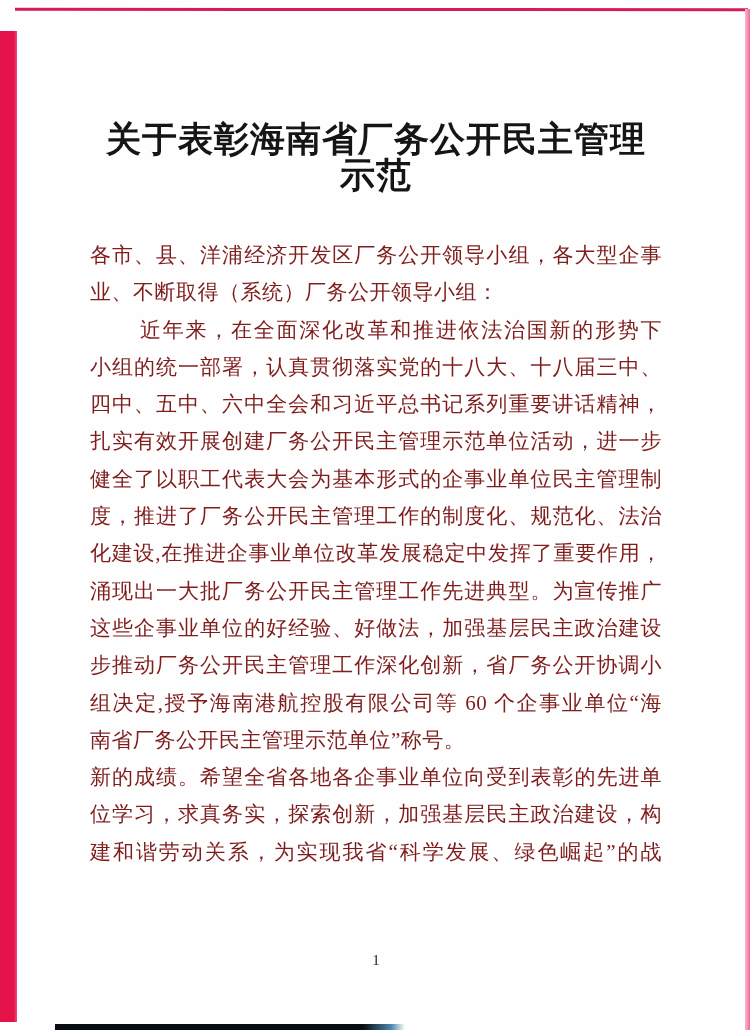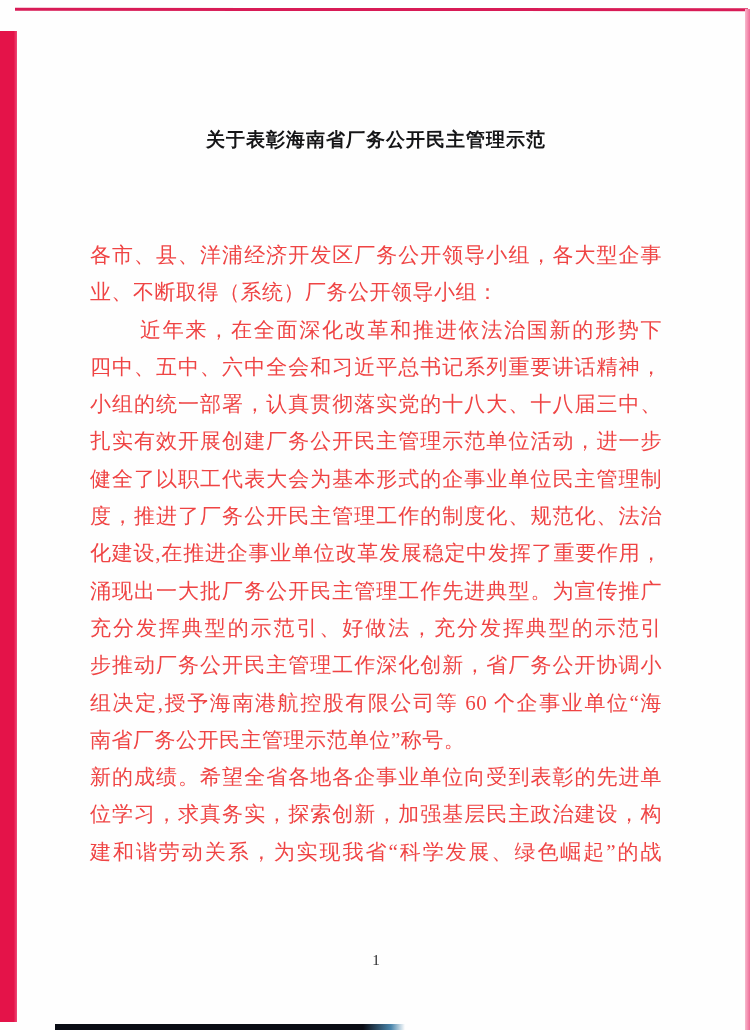--- a/index.html
+++ b/index.html
@@ -59,40 +59,40 @@
     left: 90px;
     top: 0;
     width: 572px;
     height: 1030px;
     color: #1c1c1e;
   }
   .title-line {
     position: absolute;
     width: 100%;
     text-align: center;
-    font-size: 19px;
+    font-size: 35px;
     font-weight: bold;
     letter-spacing: 1px;
     line-height: 36px;
     color: #151517;
   }
   .title-line.l1 { top: 122px; }
   .title-line.l2 { top: 182px; }
   .body-text {
     position: absolute;
     top: 237px;
     left: 0;
     width: 572px;
   }
   .line {
     font-size: 21px;
     line-height: 37.3px;
     letter-spacing: 0.5px;
     white-space: nowrap;
-    color: #ef4444;
+    color: #7f1d1d;
   }
   .line.fill {
     white-space: normal;
     text-align: justify;
     text-align-last: justify;
   }
   .line.indent { padding-left: 50px; }
   .page-number {
     position: absolute;
     top: 952px;
@@ -111,28 +111,28 @@
   <div class="frame-right"></div>
   <div class="frame-bottom"></div>
 
   <div class="doc">
     <div class="title-line l1">关于表彰海南省厂务公开民主管理示范</div>
 
     <div class="body-text">
         <div class="line fill">各市、县、洋浦经济开发区厂务公开领导小组，各大型企事</div>
         <div class="line">业、不断取得（系统）厂务公开领导小组：</div>
         <div class="line indent fill">近年来，在全面深化改革和推进依法治国新的形势下</div>
+        <div class="line fill">小组的统一部署，认真贯彻落实党的十八大、十八届三中、</div>
         <div class="line fill">四中、五中、六中全会和习近平总书记系列重要讲话精神，</div>
-        <div class="line fill">小组的统一部署，认真贯彻落实党的十八大、十八届三中、</div>
         <div class="line fill">扎实有效开展创建厂务公开民主管理示范单位活动，进一步</div>
         <div class="line fill">健全了以职工代表大会为基本形式的企事业单位民主管理制</div>
         <div class="line fill">度，推进了厂务公开民主管理工作的制度化、规范化、法治</div>
         <div class="line fill">化建设,在推进企事业单位改革发展稳定中发挥了重要作用，</div>
         <div class="line fill">涌现出一大批厂务公开民主管理工作先进典型。为宣传推广</div>
-        <div class="line fill">充分发挥典型的示范引、好做法，充分发挥典型的示范引</div>
+        <div class="line fill">这些企事业单位的好经验、好做法，加强基层民主政治建设</div>
         <div class="line fill">步推动厂务公开民主管理工作深化创新，省厂务公开协调小</div>
         <div class="line fill">组决定,授予海南港航控股有限公司等 60 个企事业单位“海</div>
         <div class="line">南省厂务公开民主管理示范单位”称号。</div>
         <div class="line fill">新的成绩。希望全省各地各企事业单位向受到表彰的先进单</div>
         <div class="line fill">位学习，求真务实，探索创新，加强基层民主政治建设，构</div>
         <div class="line fill">建和谐劳动关系，为实现我省“科学发展、绿色崛起”的战</div>
       </div>
 
     <div class="page-number">1</div>
   </div>

